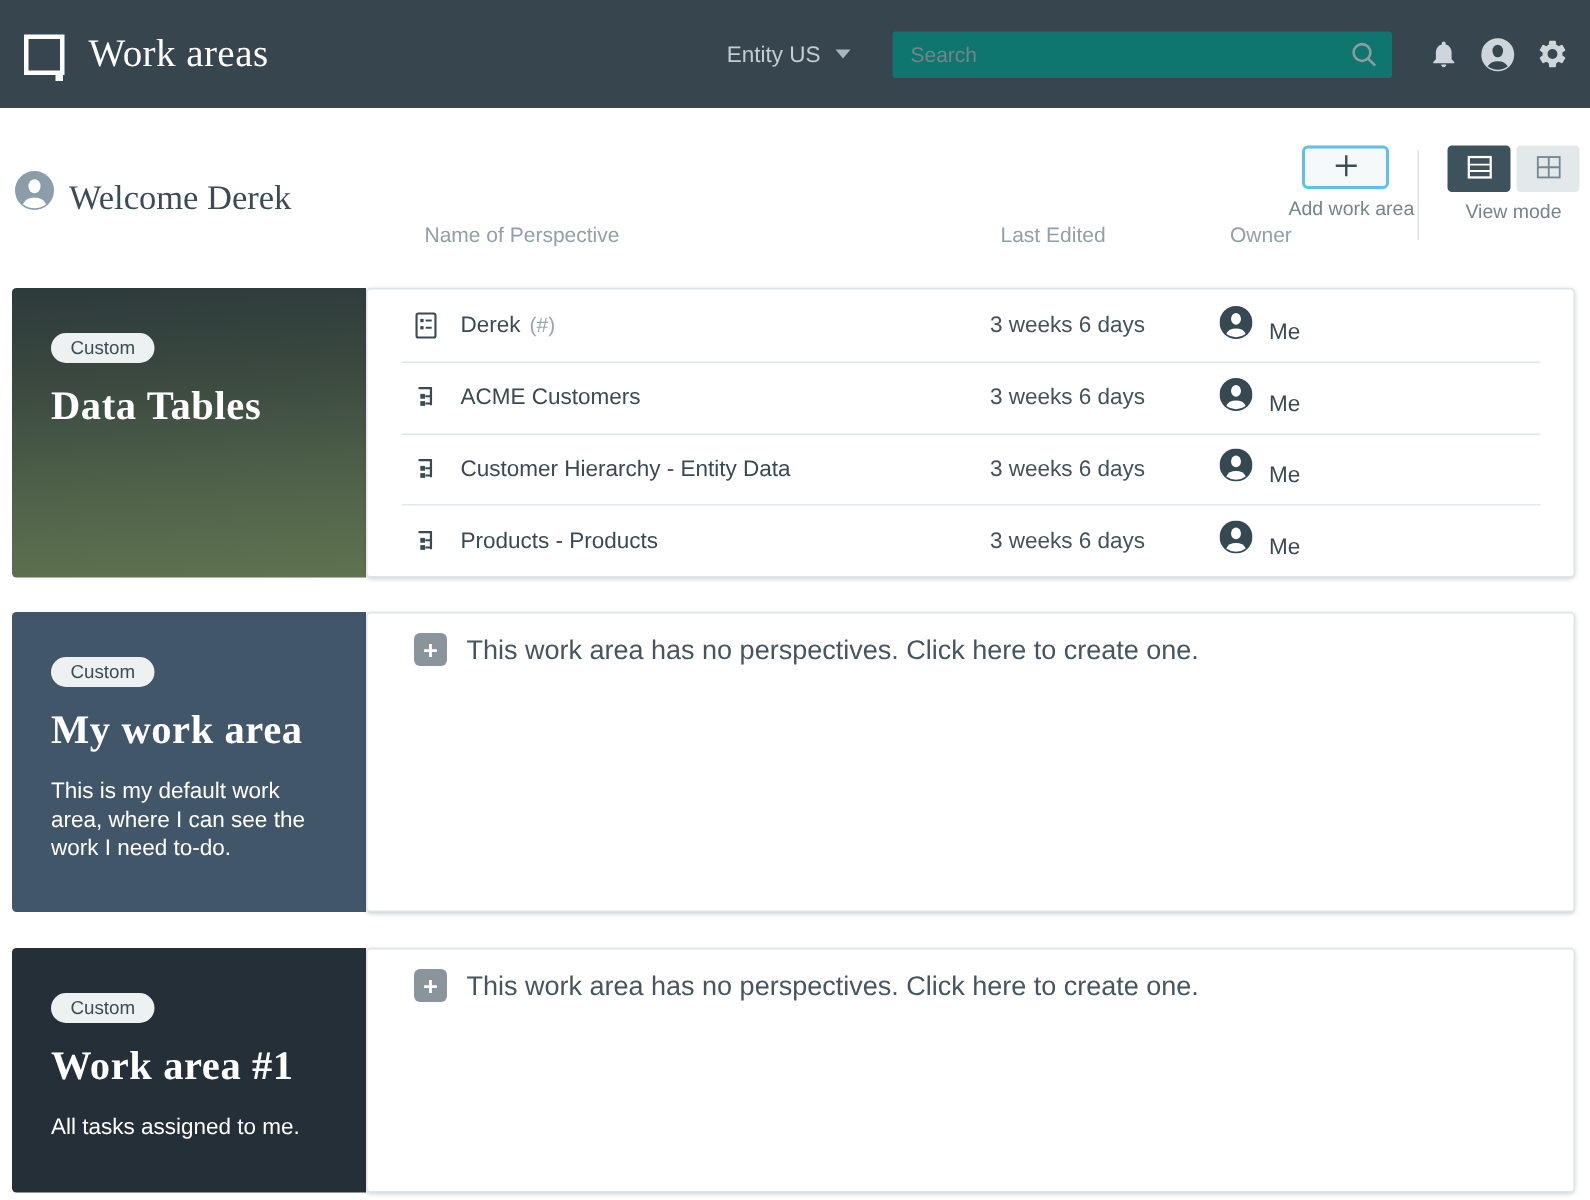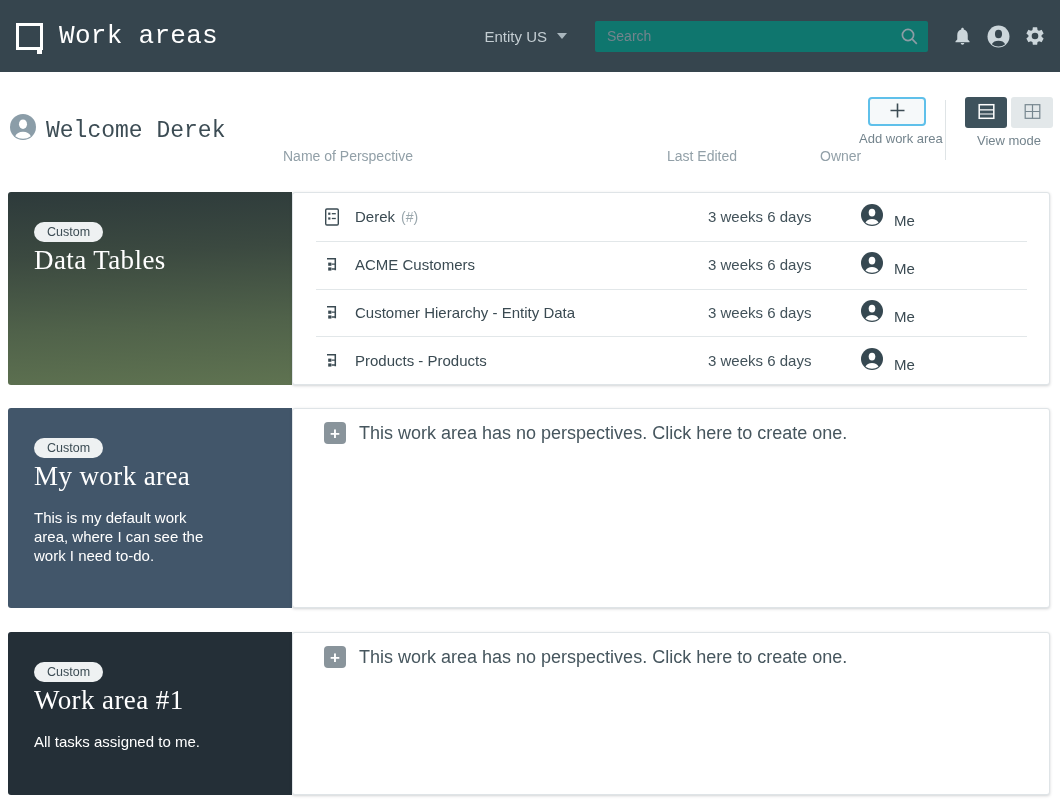--- a/index.html
+++ b/index.html
@@ -1,18 +1,18 @@
 <!DOCTYPE html>
 <html><head>
 <meta charset="utf-8">
 <style>
   * { margin:0; padding:0; box-sizing:border-box; }
   html,body { width:1060px; height:800px; overflow:hidden; background:#fff;
     font-family:"Liberation Sans", sans-serif; }
-  .serif { font-family:Liberation Mono, monospace; }
+  .serif { font-family:Liberation Serif, serif; }
 
   
   .app-header { height:72px; background:#36454e; display:flex; align-items:center; padding:0 14px 0 16px; }
   .logo { position:relative; width:27px; height:27px; border:3px solid #fff; flex:0 0 auto; }
   .logo-dot { position:absolute; right:-2px; bottom:-7px; width:5px; height:5px; background:#fff; }
   .app-title { color:#fff; font-size:26px; font-weight:400; letter-spacing:.3px; margin-left:16px; }
   .hspacer { flex:1; }
   .lang { display:flex; align-items:center; color:#c3cdd2; font-size:15px; cursor:pointer; }
   .caret-down { width:0; height:0; border-left:5px solid transparent; border-right:5px solid transparent;
     border-top:6px solid #a9b6bd; margin-left:10px; }
@@ -42,33 +42,33 @@
   .col-headers { position:absolute; top:76px; left:0; width:100%; font-size:14px; color:#92a0a8; }
   .col-headers .c1 { position:absolute; left:283px; }
   .col-headers .c2 { position:absolute; left:667px; }
   .col-headers .c3 { position:absolute; left:820px; }
 
   
   .section { display:flex; margin:0 10px 0 8px; }
   .section.s1 { height:193px; margin-bottom:23px; }
   .section.s2 { height:200px; margin-bottom:24px; }
   .section.s3 { height:163px; }
-  .card { width:284px; flex:0 0 auto; border-radius:3px 0 0 3px; color:#fff;
+  .card { width:236px; flex:0 0 auto; border-radius:3px 0 0 3px; color:#fff;
     padding:30px 20px 0 26px; cursor:pointer; }
   .card-green { background:linear-gradient(177deg,#2d3a3b 0%,#3b4940 32%,#50624a 68%,#5f7351 100%); }
   .card-photo { background:
       radial-gradient(ellipse 58% 22% at 0% 48%, rgba(224,150,72,.40), rgba(224,150,72,0) 70%),
       radial-gradient(ellipse 60% 38% at 100% 62%, rgba(14,24,32,.55), rgba(14,24,32,0) 70%),
       linear-gradient(180deg,#2f3d47 0%,#35444e 40%,#5d7181 52%,#677b8c 62%,#536877 80%,#42566​4 100%);
     background-color:#42566a; }
   .card-dark { background:#242f37; }
   .badge { display:inline-block; background:#eef1f2; color:#3c4c54; font-size:12.5px;
     padding:3px 13px; border-radius:11px; }
-  .card-title { font-family:"Liberation Serif","DejaVu Serif",serif; font-size:27px; font-weight:400;
-    margin-top:3px; letter-spacing:.4px; }
+  .card-title { font-family:"Liberation Serif","DejaVu Serif",serif; font-size:27px; font-weight:700;
+    margin-top:13px; letter-spacing:.4px; }
   .card-desc { font-size:15px; line-height:1.26; margin-top:17px; max-width:172px; }
 
   .panel { flex:1; background:#fff; border:1px solid #dfe4e7; border-radius:3px;
     box-shadow:0 1px 3px rgba(40,50,60,.22); display:flex; flex-direction:column; }
   .prow { flex:1; display:flex; align-items:center; padding-left:31px; position:relative; cursor:pointer; }
   .prow + .prow::before { content:""; position:absolute; top:0; left:23px; right:22px; height:1px; background:#e2e7e9; }
   .p-icon { width:17px; margin-right:14px; display:flex; }
   .p-name { width:353px; font-size:15px; color:#3a4a52; }
   .p-suffix { color:#9aa7ad; font-size:14px; margin-left:6px; }
   .p-edited { width:153px; font-size:15px; color:#42525a; }

